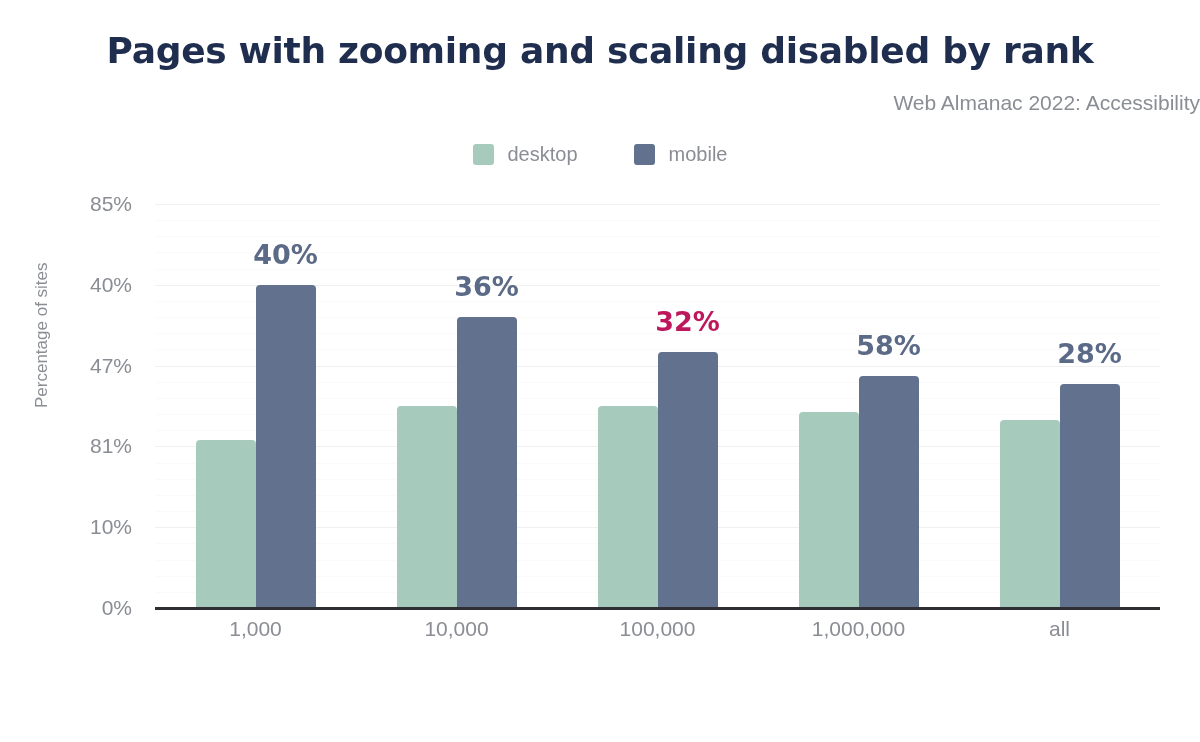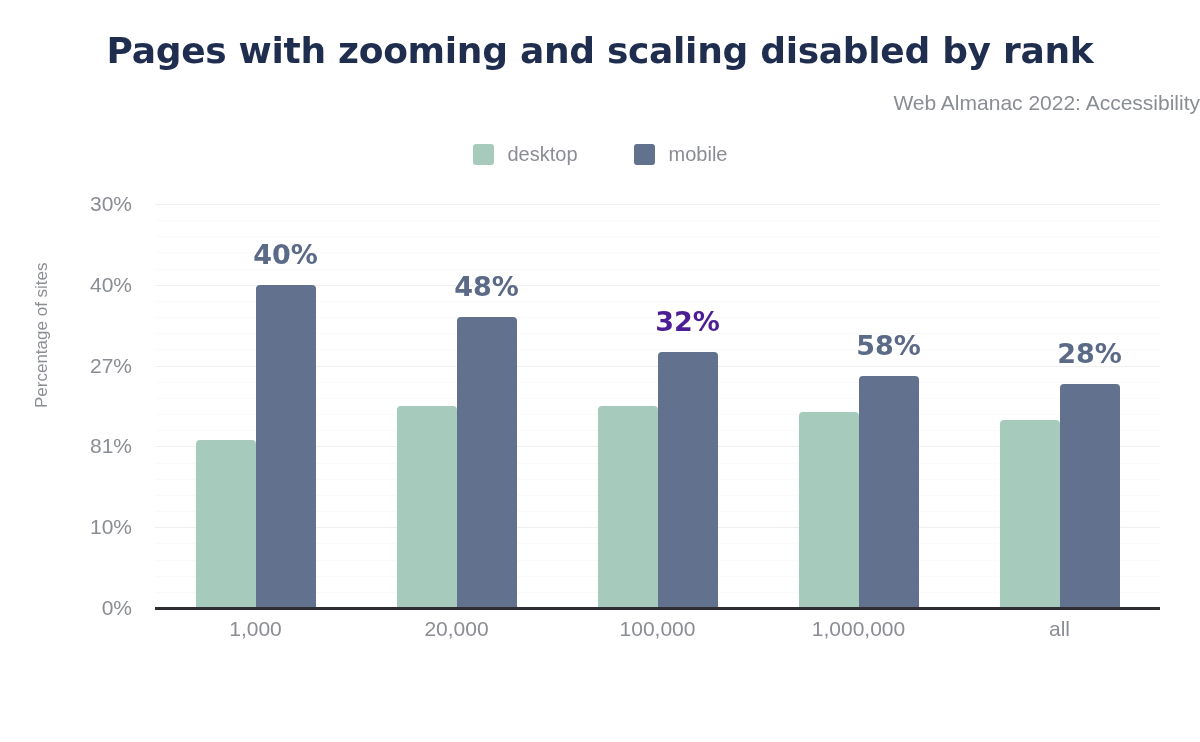--- a/index.html
+++ b/index.html
@@ -226,44 +226,44 @@
         <div class="gridline" style="top: 32.32px;"></div>
         <div class="gridline" style="top: 16.16px;"></div>
         <div class="gridline major" style="top: 0px;"></div>
       </div>
     <div class="bars">
         <div class="bar desktop" style="left: 40.5px; width: 60px; height: 168.064px; background: rgb(166, 203, 188);"></div>
         <div class="bar mobile" style="left: 100.5px; width: 60px; height: 323.2px; background: rgb(98, 113, 141);"></div>
         <div class="bar-label" style="left: 130.5px; top: 34.8px; color: rgb(90, 106, 135);">40%</div>
         <div class="bar desktop" style="left: 241.5px; width: 60px; height: 202px; background: rgb(166, 203, 188);"></div>
         <div class="bar mobile" style="left: 301.5px; width: 60px; height: 290.88px; background: rgb(98, 113, 141);"></div>
-        <div class="bar-label" style="left: 331.5px; top: 67.12px; color: rgb(90, 106, 135);">48%</div>
+        <div class="bar-label" style="left: 331.5px; top: 67.12px; color: rgb(90, 106, 135);">36%</div>
         <div class="bar desktop" style="left: 442.5px; width: 60px; height: 202px; background: rgb(166, 203, 188);"></div>
         <div class="bar mobile" style="left: 502.5px; width: 60px; height: 256.136px; background: rgb(98, 113, 141);"></div>
-        <div class="bar-label" style="left: 532.5px; top: 101.864px; color: #4c1d95;">32%</div>
+        <div class="bar-label" style="left: 532.5px; top: 101.864px; color: #be185d;">32%</div>
         <div class="bar desktop" style="left: 643.5px; width: 60px; height: 196.344px; background: rgb(166, 203, 188);"></div>
         <div class="bar mobile" style="left: 703.5px; width: 60px; height: 231.896px; background: rgb(98, 113, 141);"></div>
         <div class="bar-label" style="left: 733.5px; top: 126.104px; color: rgb(90, 106, 135);">58%</div>
         <div class="bar desktop" style="left: 844.5px; width: 60px; height: 188.264px; background: rgb(166, 203, 188);"></div>
         <div class="bar mobile" style="left: 904.5px; width: 60px; height: 223.816px; background: rgb(98, 113, 141);"></div>
         <div class="bar-label" style="left: 934.5px; top: 134.184px; color: rgb(90, 106, 135);">28%</div>
       </div>
   </div>
 
   <div class="axis-line"></div>
 
   <div class="ytick-wrap">
       <div class="ytick" style="top: 608px;">0%</div>
       <div class="ytick" style="top: 527.2px;">10%</div>
       <div class="ytick" style="top: 446.4px;">81%</div>
-      <div class="ytick" style="top: 365.6px;">27%</div>
+      <div class="ytick" style="top: 365.6px;">47%</div>
       <div class="ytick" style="top: 284.8px;">40%</div>
-      <div class="ytick" style="top: 204px;">30%</div>
+      <div class="ytick" style="top: 204px;">85%</div>
     </div>
 
   <div class="ylabel">Percentage of sites</div>
 
 <div class="xtick" style="left: 255.5px;">1,000</div>
-    <div class="xtick" style="left: 456.5px;">20,000</div>
+    <div class="xtick" style="left: 456.5px;">10,000</div>
     <div class="xtick" style="left: 657.5px;">100,000</div>
     <div class="xtick" style="left: 858.5px;">1,000,000</div>
     <div class="xtick" style="left: 1059.5px;">all</div>
   </div>
 
 </body></html>

